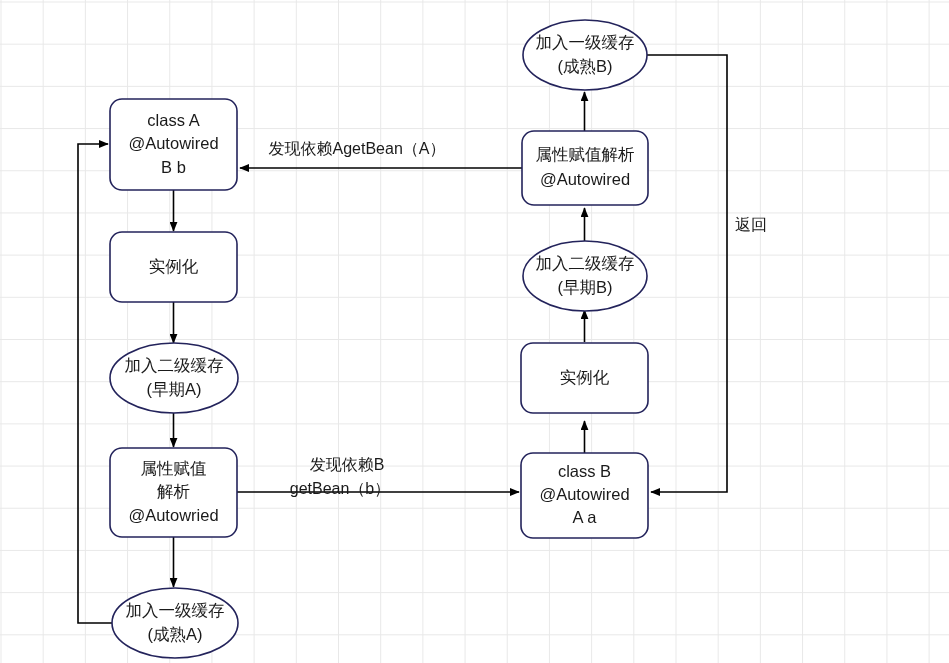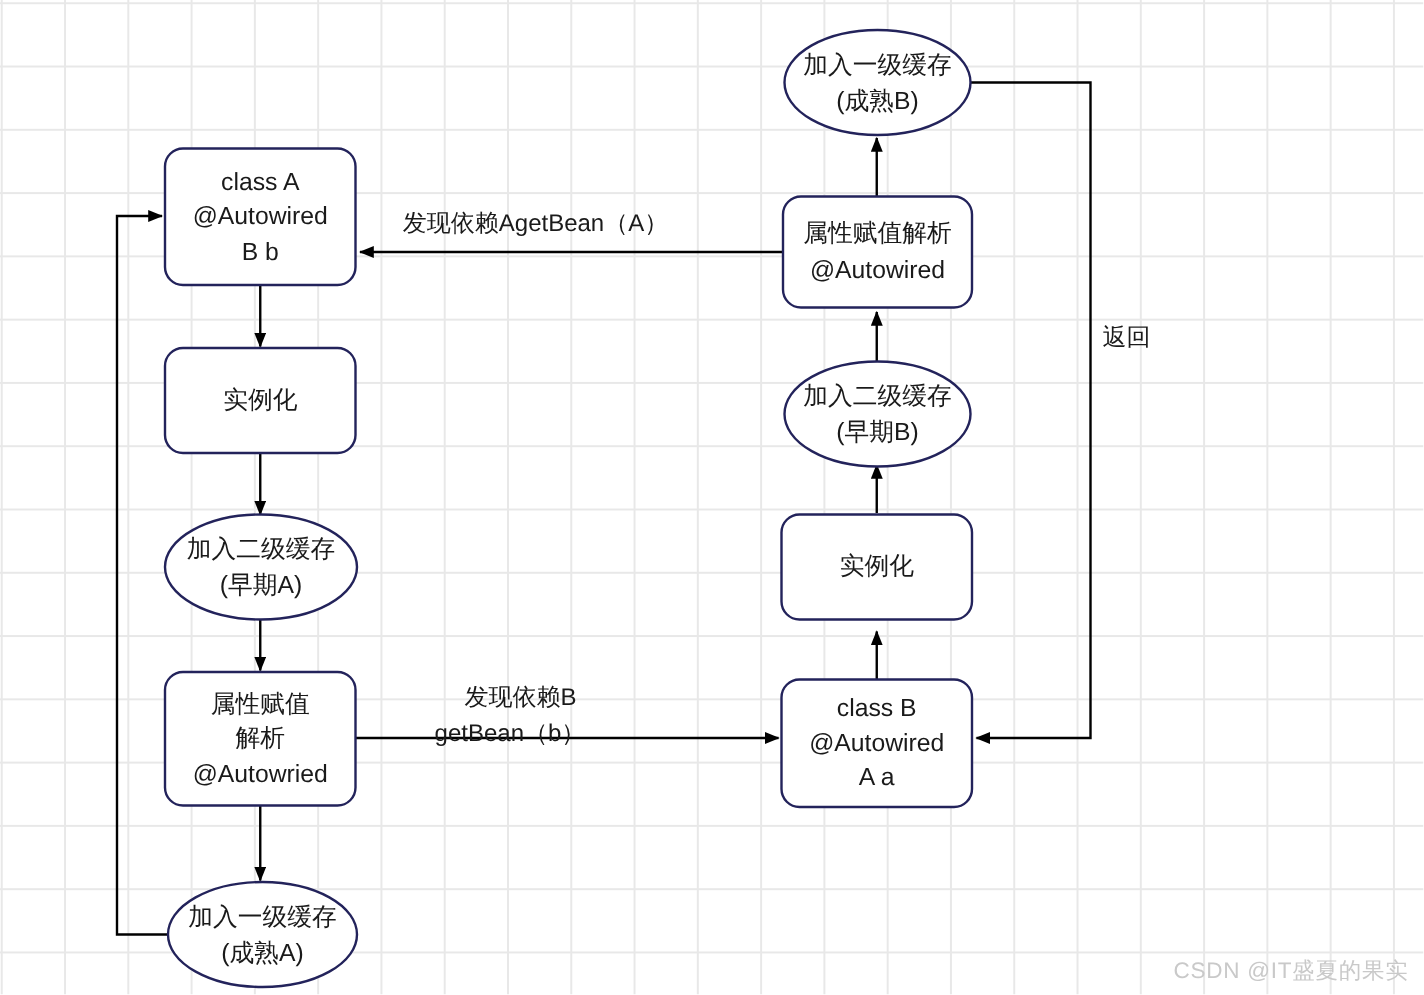--- a/index.html
+++ b/index.html
@@ -159,15 +159,14 @@
     </g>
 
     <text class="edge-label" x="357" y="150">发现依赖AgetBean（A）</text>
 
     <text class="edge-label" x="347" y="466">发现依赖B</text>
     <text class="edge-label" x="340" y="490">getBean（b）</text>
 
     <text class="edge-label edge-label-left" x="735" y="226">返回</text>
   </svg>
 
-  <div id="watermark">CSDN @IT盛夏的果实</div>
 
 </div>
 
 </body></html>

